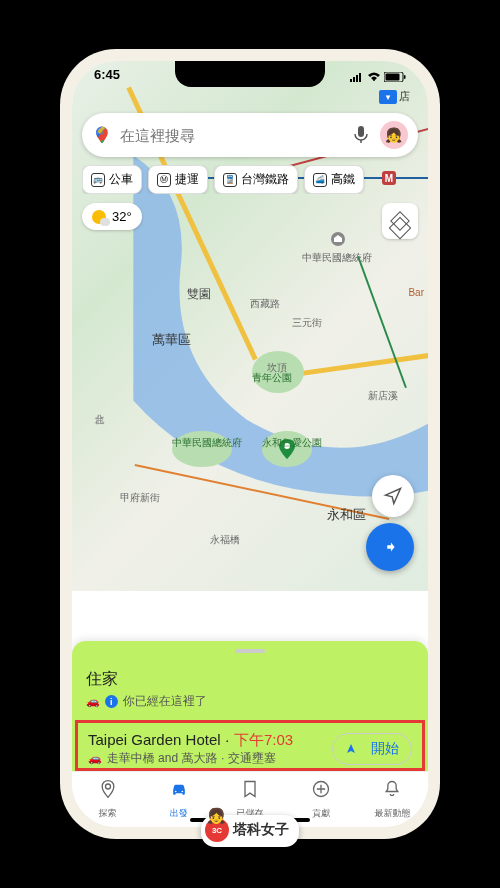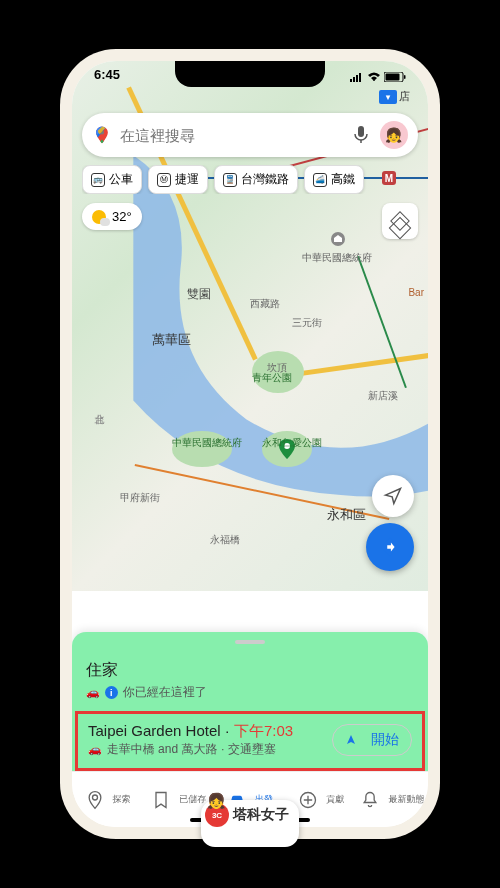--- a/index.html
+++ b/index.html
@@ -39,41 +39,41 @@
 .sun-icon { width:14px; height:14px; background:#fbbc04; border-radius:50%; position:relative; }
 .sun-icon::after { content:''; position:absolute; right:-4px; bottom:-2px; width:10px; height:8px; background:#e0e0e0; border-radius:5px; }
 
 .layers-btn { position:absolute; top:142px; right:10px; width:36px; height:36px; background:#fff; border-radius:8px; box-shadow:0 1px 3px rgba(0,0,0,.2); display:flex; align-items:center; justify-content:center; z-index:40; }
 .layers-icon { transform:rotate(45deg); width:14px; height:14px; border:1.5px solid #555; }
 .layers-icon::after { content:''; position:absolute; width:14px; height:14px; border:1.5px solid #555; left:3px; top:3px; }
 
 .locate-btn { position:absolute; bottom:310px; right:14px; width:42px; height:42px; background:#fff; border-radius:50%; box-shadow:0 2px 6px rgba(0,0,0,.25); display:flex; align-items:center; justify-content:center; z-index:40; }
 .directions-btn { position:absolute; bottom:256px; right:14px; width:48px; height:48px; background:#1a73e8; border-radius:50%; box-shadow:0 2px 6px rgba(0,0,0,.3); display:flex; align-items:center; justify-content:center; z-index:40; }
 
-.bottom-sheet { position:absolute; bottom:56px; left:0; right:0; background:#86efac; border-radius:14px 14px 0 0; box-shadow:0 -2px 8px rgba(0,0,0,.1); z-index:45; }
+.bottom-sheet { position:absolute; bottom:56px; left:0; right:0; background:#bef264; border-radius:14px 14px 0 0; box-shadow:0 -2px 8px rgba(0,0,0,.1); z-index:45; }
 .handle { width:30px; height:4px; background:#ccc; border-radius:2px; margin:8px auto; }
 .dest-item { padding:8px 14px 10px; }
 .dest-title { font-size:16px; font-weight:500; color:#222; margin-bottom:3px; }
 .dest-sub { font-size:12px; color:#555; display:flex; align-items:center; gap:5px; }
 .info-dot { width:13px; height:13px; background:#1a73e8; border-radius:50%; color:#fff; display:inline-flex; align-items:center; justify-content:center; font-size:9px; font-weight:bold; }
 .car-icon { font-size:11px; }
-.highlight-box { border:3px solid #e53935; margin:0 3px; display:flex; align-items:center; justify-content:space-between; padding:8px 10px 10px; }
+.highlight-box { border:3px solid #e53935; margin:0 3px; display:flex; align-items:center; justify-content:space-between; padding:8px 10px 1px; }
 .dest-left { flex:1; }
 .dest-name { font-size:15px; color:#222; }
 .dest-time { color:#e53935; font-size:15px; }
 .start-btn { border:1px solid #ccc; border-radius:18px; padding:6px 12px; display:flex; align-items:center; gap:14px; font-size:14px; color:#1a73e8; font-weight:500; }
 .start-arrow { width:12px; height:12px; }
 
 .bottom-nav { position:absolute; bottom:0; left:0; right:0; height:56px; background:#fff; display:flex; border-top:1px solid #eee; z-index:46; }
-.nav-item { flex:1; display:flex; flex-direction:row; align-items:center; justify-content:center; gap:8px; font-size:9px; color:#666; }
+.nav-item { flex:1; display:flex; flex-direction:column; align-items:center; justify-content:center; gap:8px; font-size:9px; color:#666; }
 .nav-item.active { color:#1a73e8; }
 .nav-icon { width:20px; height:20px; }
 .home-indicator { position:absolute; bottom:5px; left:50%; transform:translateX(-50%); width:120px; height:4px; background:#000; border-radius:3px; z-index:50; }
 
-.watermark { position:absolute; bottom:-8px; left:50%; transform:translateX(-50%); z-index:200; display:flex; align-items:center; background:#fff; border-radius:14px; padding:3px 10px 20px 4px; box-shadow:0 2px 6px rgba(0,0,0,.3); }
+.watermark { position:absolute; bottom:-8px; left:50%; transform:translateX(-50%); z-index:200; display:flex; align-items:center; background:#fff; border-radius:14px; padding:3px 10px 5px 4px; box-shadow:0 2px 6px rgba(0,0,0,.3); }
 .wm-avatar { width:24px; height:24px; background:#e53935; border-radius:50%; display:flex; align-items:center; justify-content:center; color:#fff; font-size:8px; font-weight:bold; margin-right:4px; position:relative; }
 .wm-avatar::before { content:'👧'; position:absolute; top:-11px; font-size:15px; }
 .wm-text { font-size:14px; font-weight:600; color:#333; }
 </style>
 </head>
 <body>
 
 <div class="phone">
   <div class="screen">
     <div class="notch"></div>
@@ -247,33 +247,33 @@
       </div>
     </div>
 
     <div class="bottom-nav">
       <div class="nav-item">
         <svg class="nav-icon" viewBox="0 0 24 24">
             <path d="M12 2C8 2 5 5 5 9c0 5 7 13 7 13s7-8 7-13c0-4-3-7-7-7zm0 10a3 3 0 110-6 3 3 0 010 6z" fill="none" stroke="#666" stroke-width="1.6"></path>
           </svg>
         <span>探索</span>
       </div>
-      <div class="nav-item">
-        <svg class="nav-icon" viewBox="0 0 24 24">
-            <path d="M6 3h12v18l-6-4-6 4V3z" fill="none" stroke="#666" stroke-width="1.6"></path>
-          </svg>
-        <span>已儲存</span>
-      </div>
       <div class="nav-item active">
         <svg class="nav-icon" viewBox="0 0 24 24">
             <path d="M5 13l1-4c.3-1 1-2 2-2h8c1 0 1.7 1 2 2l1 4v5a1 1 0 01-1 1h-1a1 1 0 01-1-1v-1H8v1a1 1 0 01-1 1H6a1 1 0 01-1-1v-5z" fill="#1a73e8"></path>
             <circle cx="8" cy="15" r="1" fill="#fff"></circle>
             <circle cx="16" cy="15" r="1" fill="#fff"></circle>
           </svg>
         <span>出發</span>
+      </div>
+      <div class="nav-item">
+        <svg class="nav-icon" viewBox="0 0 24 24">
+            <path d="M6 3h12v18l-6-4-6 4V3z" fill="none" stroke="#666" stroke-width="1.6"></path>
+          </svg>
+        <span>已儲存</span>
       </div>
       <div class="nav-item">
         <svg class="nav-icon" viewBox="0 0 24 24">
             <circle cx="12" cy="12" r="9" fill="none" stroke="#666" stroke-width="1.6"></circle>
             <path d="M12 7v10M7 12h10" stroke="#666" stroke-width="1.6"></path>
           </svg>
         <span>貢獻</span>
       </div>
       <div class="nav-item">
         <svg class="nav-icon" viewBox="0 0 24 24">

